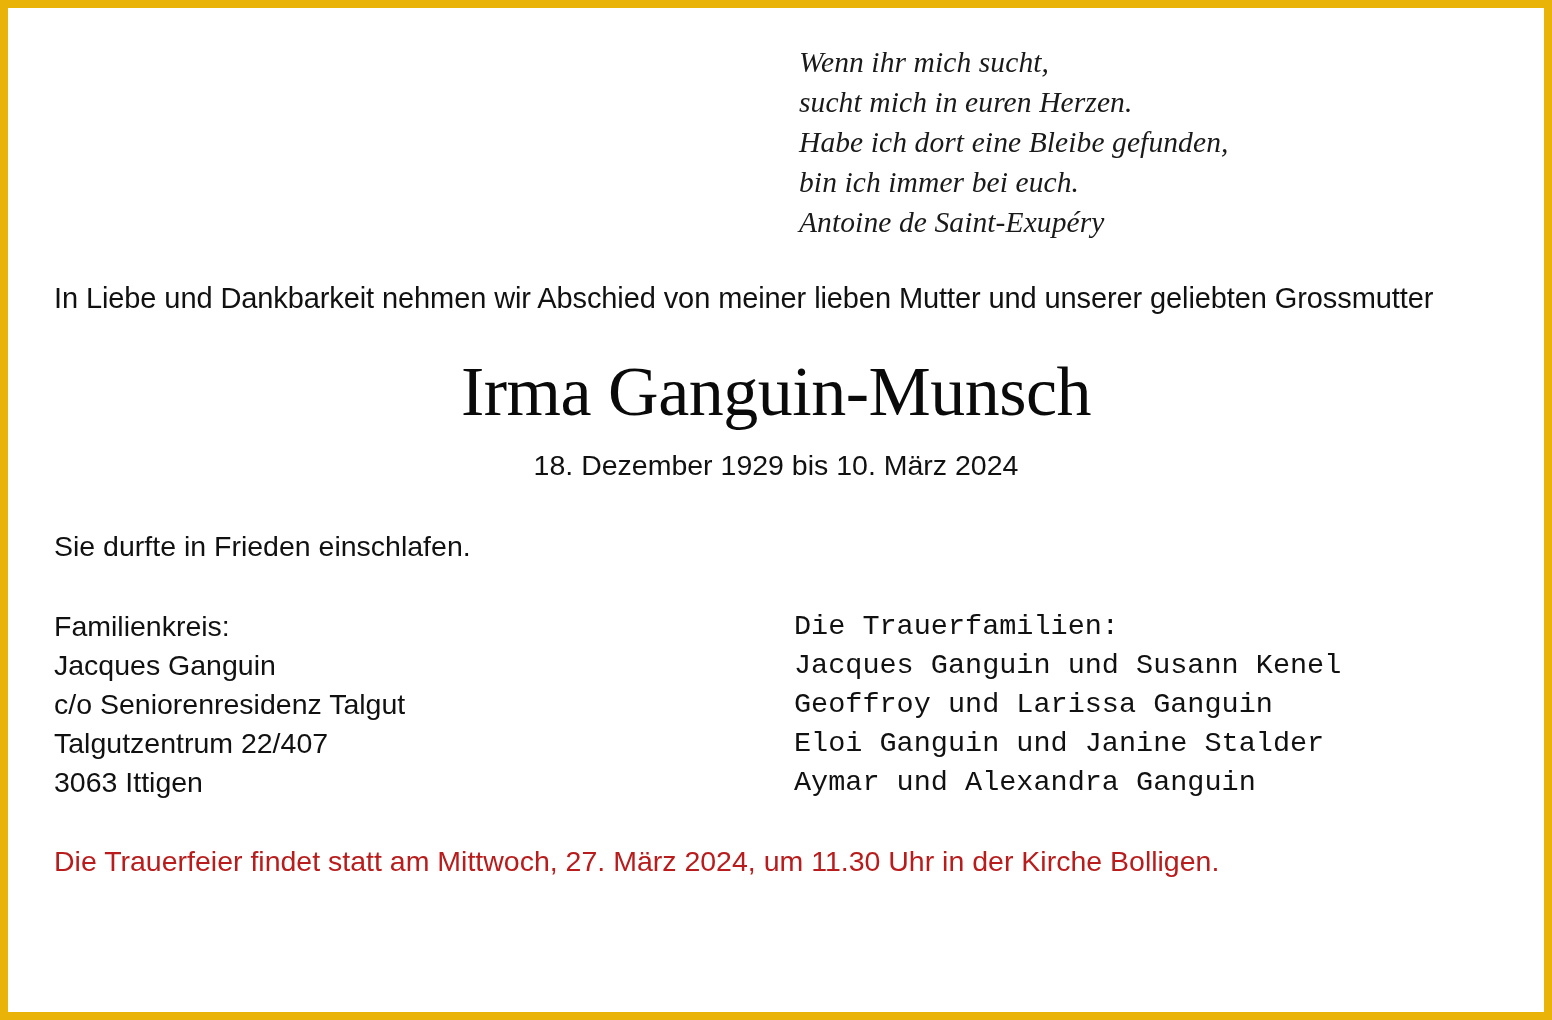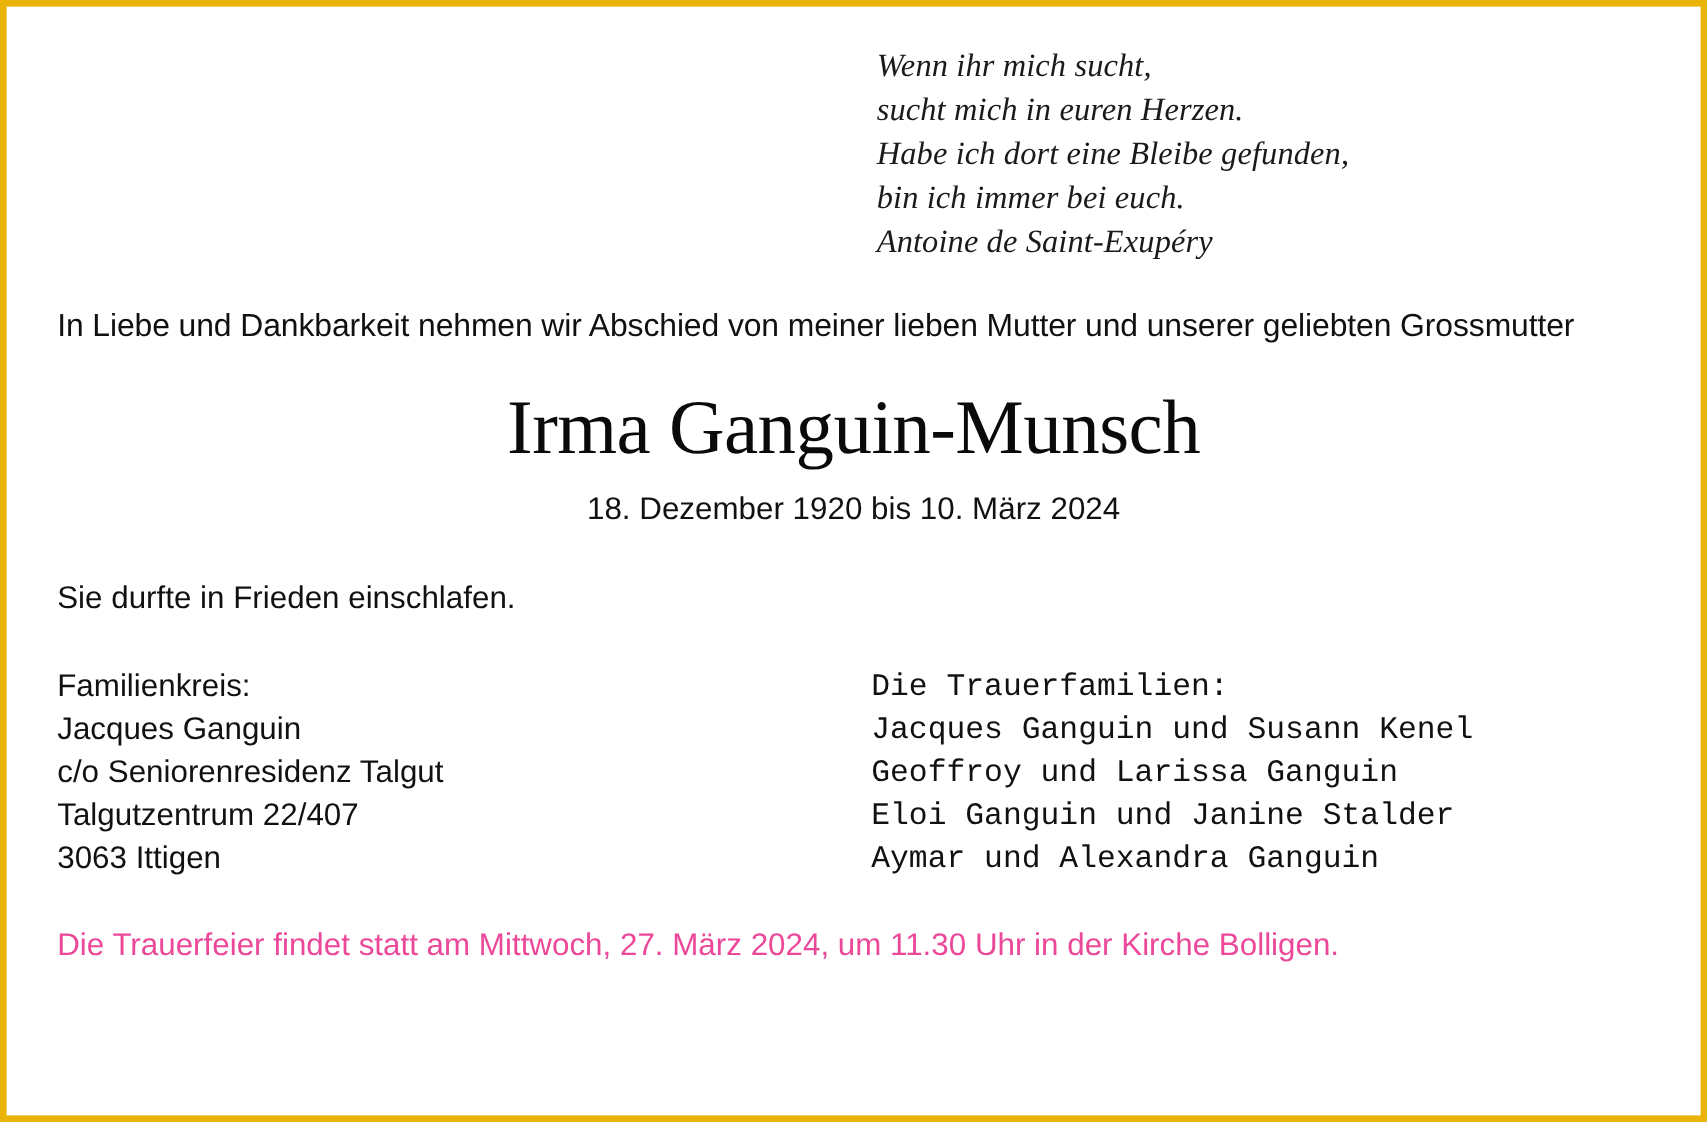--- a/index.html
+++ b/index.html
@@ -12,21 +12,21 @@
     height: 1020px;
     overflow: hidden;
     font-family: "Liberation Sans", sans-serif;
   }
   .obituary {
     position: relative;
     box-sizing: border-box;
     width: 1552px;
     height: 1020px;
     background: #ffffff;
-    border: 6px solid #eab308;
+    border: 8px solid #eab308;
     padding: 0;
   }
   .inner {
     position: relative;
     box-sizing: border-box;
     width: 100%;
     height: 100%;
     padding: 34px 46px 20px 46px;
   }
 
@@ -105,21 +105,21 @@
     font-size: 28.5px;
     line-height: 39px;
     color: #111;
     white-space: nowrap;
   }
 
   .ceremony {
     margin-top: 42px;
     font-size: 28.5px;
     line-height: 34px;
-    color: #ec4899;
+    color: #b91c1c;
     white-space: nowrap;
   }
   .urn {
     margin-top: 40px;
     font-size: 28.5px;
     line-height: 34px;
     color: #111;
     white-space: nowrap;
   }
 </style>
@@ -134,21 +134,21 @@
       <div>sucht mich in euren Herzen.</div>
       <div>Habe ich dort eine Bleibe gefunden,</div>
       <div>bin ich immer bei euch.</div>
       <div class="author">Antoine de Saint-Exupéry</div>
     </div>
 
     <div class="intro">In Liebe und Dankbarkeit nehmen wir Abschied von meiner lieben Mutter und unserer geliebten Grossmutter</div>
 
     <div class="name">Irma Ganguin-Munsch</div>
 
-    <div class="dates">18. Dezember 1920 bis 10. März 2024</div>
+    <div class="dates">18. Dezember 1929 bis 10. März 2024</div>
 
     <div class="peace">Sie durfte in Frieden einschlafen.</div>
 
     <div class="columns">
       <div class="col-left">
         <div class="col-head">Familienkreis:</div>
         <div class="col-line">Jacques Ganguin</div>
         <div class="col-line">c/o Seniorenresidenz Talgut</div>
         <div class="col-line">Talgutzentrum 22/407</div>
         <div class="col-line">3063 Ittigen</div>

